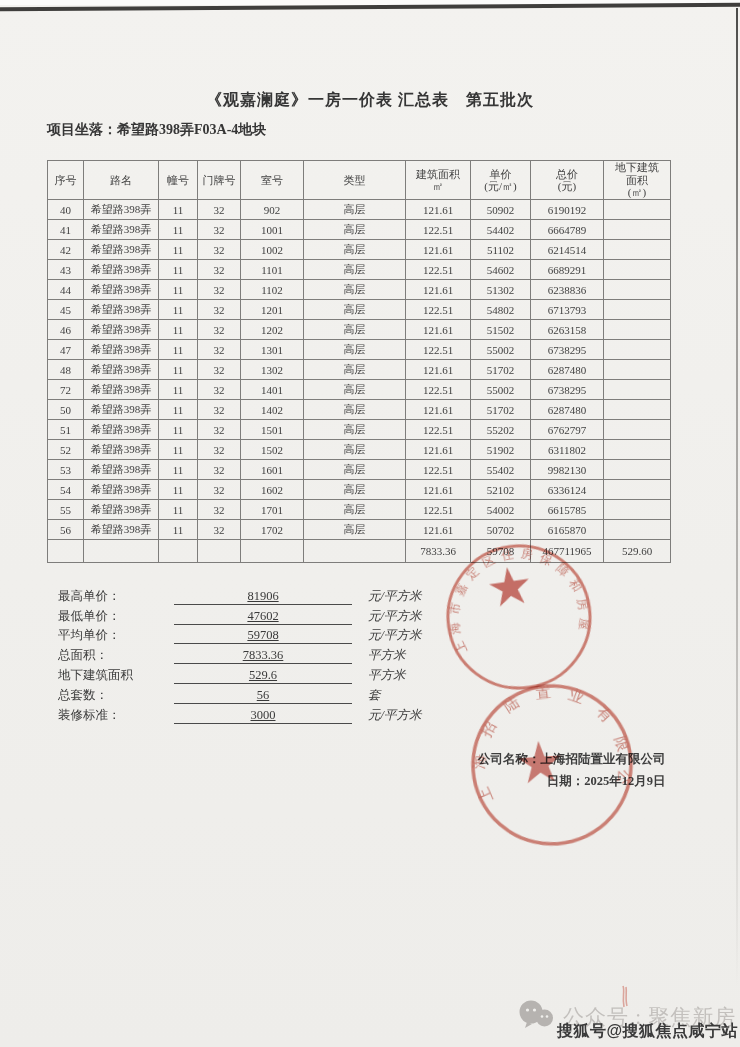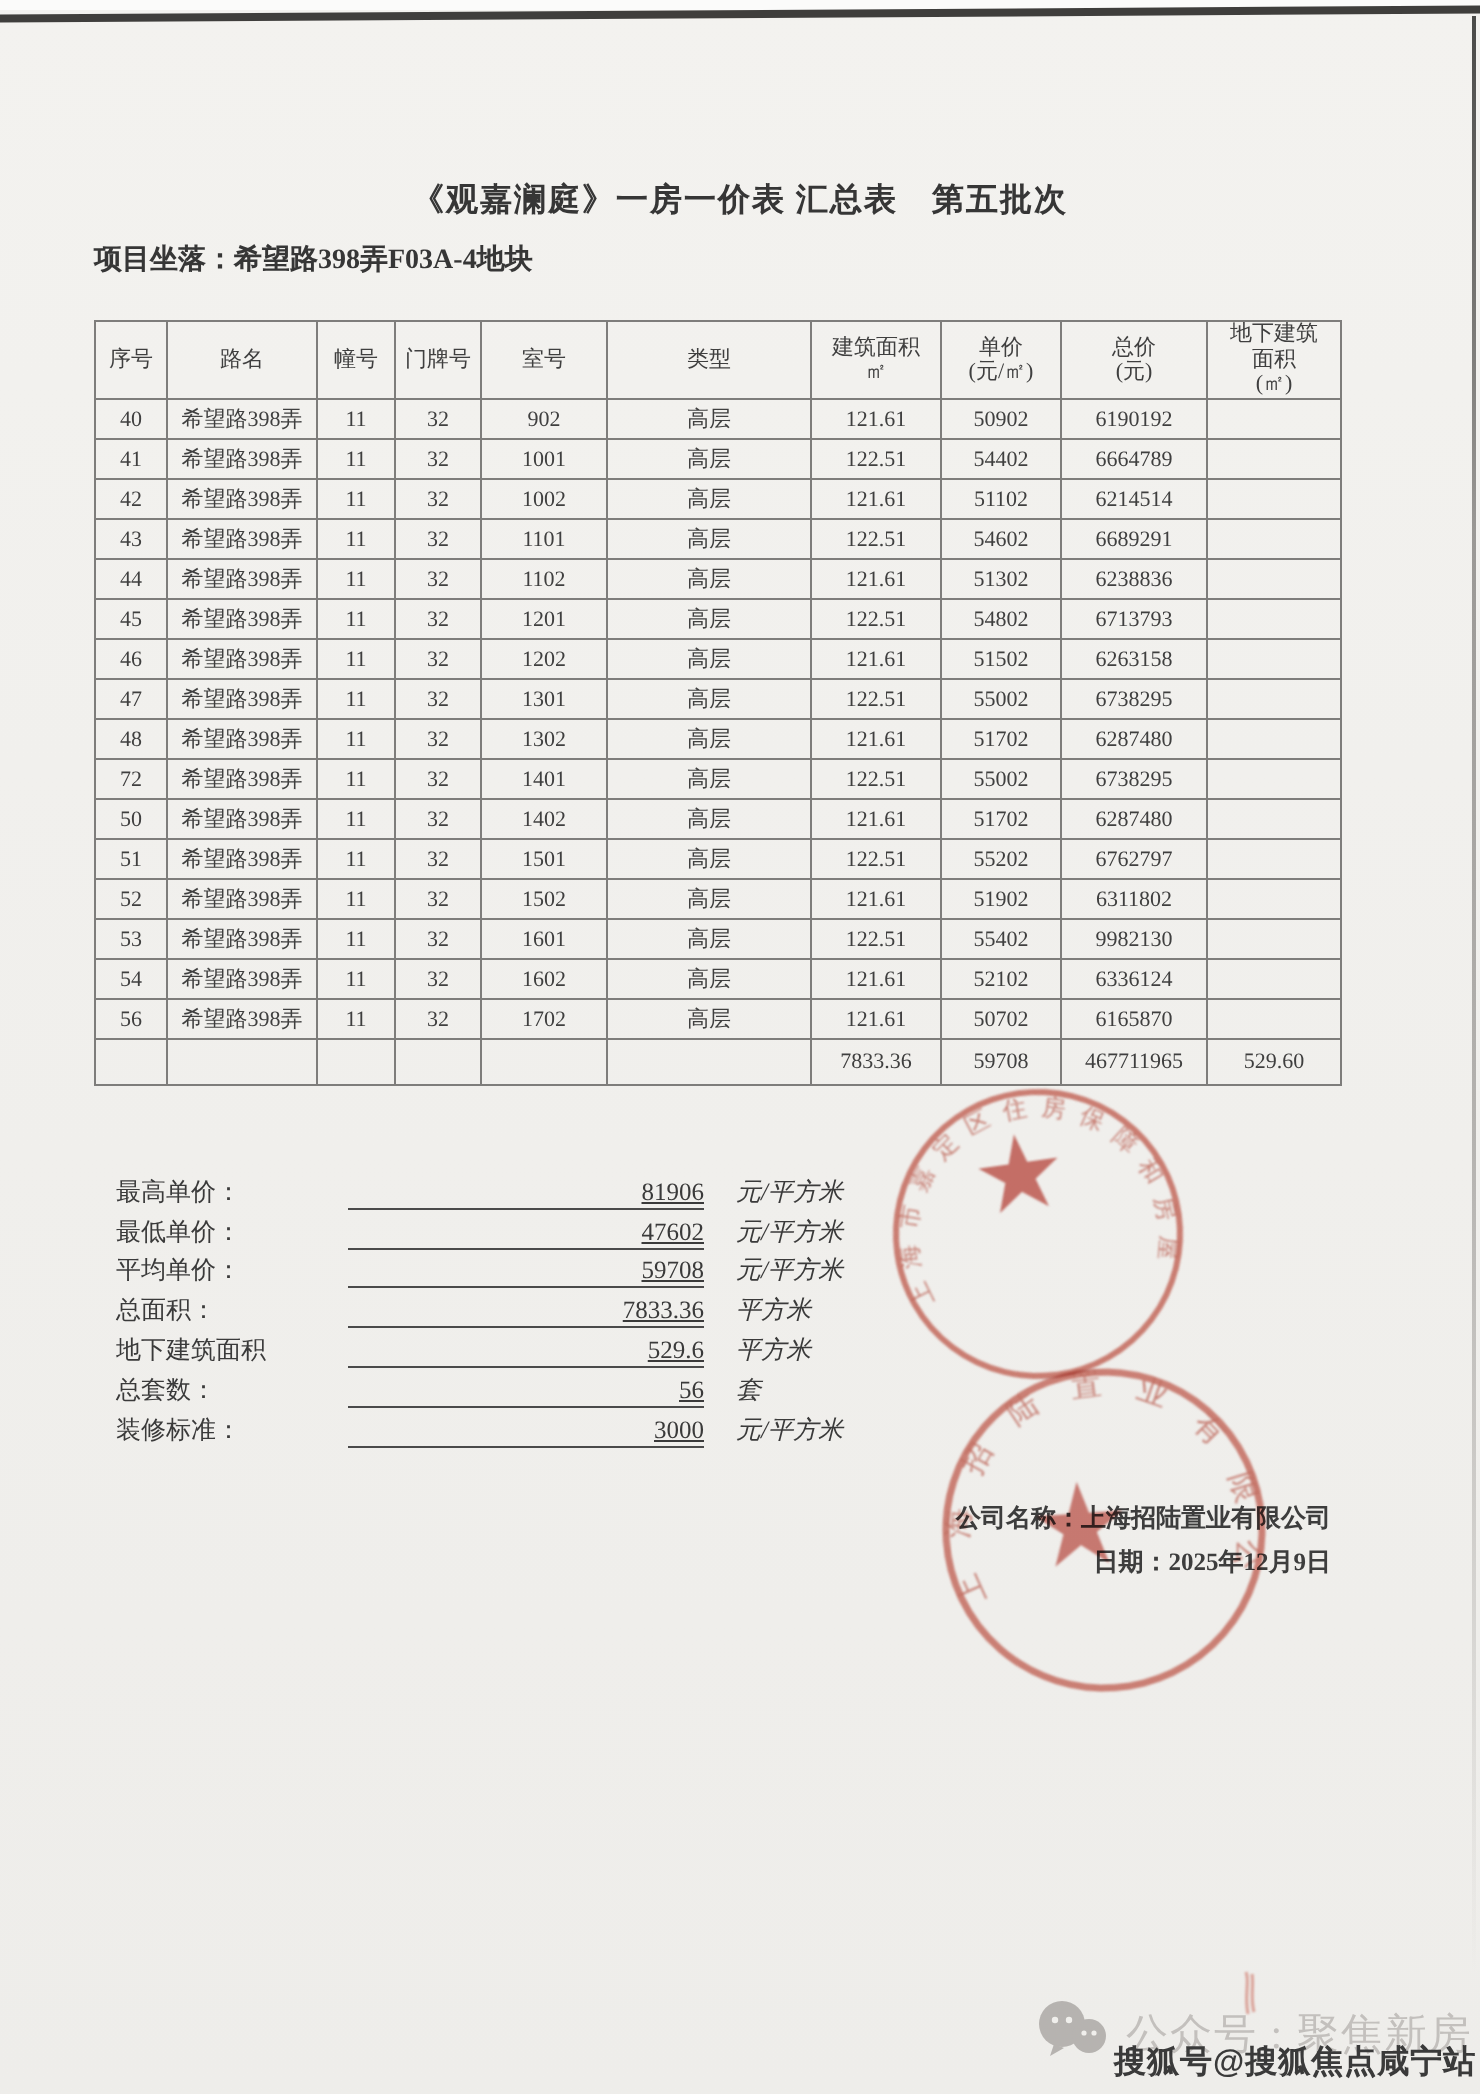--- a/index.html
+++ b/index.html
@@ -15,21 +15,21 @@
   
   table.price{position:absolute;top:160px;left:47px;width:623px;border-collapse:collapse;table-layout:fixed;}
   table.price th,table.price td{border:1px solid #7e7d7b;font-weight:normal;color:#3f3f3f;text-align:center;vertical-align:middle;padding:0;overflow:hidden;}
   table.price th{height:38px;font-size:11px;line-height:12.5px;white-space:pre-line;}
   table.price td{height:19px;font-size:11px;}
   table.price tr.totals td{height:22px;}
   
   .summary{position:absolute;top:585px;left:58px;}
   .summary-row{display:flex;align-items:flex-end;height:19.8px;font-size:12.5px;color:#3a3a3a;}
   .summary-label{width:108px;text-align:left;white-space:nowrap;}
-  .summary-field{width:178px;margin-left:8px;border-bottom:1.5px solid #4a4a4a;text-align:right;line-height:15px;}
+  .summary-field{width:178px;margin-left:8px;border-bottom:1.5px solid #4a4a4a;text-align:center;line-height:15px;}
   .summary-value{text-decoration:underline;}
   .summary-unit{margin-left:16px;width:90px;white-space:nowrap;font-style:italic;}
   
   .footer-block{position:absolute;top:748px;left:478px;font-size:12.5px;font-weight:bold;color:#3d3d3d;line-height:22px;}
   .footer-line2{text-align:right;}
   
   .stamp{position:absolute;mix-blend-mode:multiply;filter:blur(0.4px);}
   #stamp1{left:439px;top:537px;width:160px;height:160px;opacity:.82;transform:rotate(-8deg);}
   #stamp2{left:462px;top:675px;width:180px;height:180px;opacity:.8;transform:rotate(-4deg);}
   
@@ -258,20 +258,32 @@
       <td>11</td>
       <td>32</td>
       <td>1602</td>
       <td>高层</td>
       <td>121.61</td>
       <td>52102</td>
       <td>6336124</td>
       <td></td>
     </tr>
         <tr>
+      <td>55</td>
+      <td>希望路398弄</td>
+      <td>11</td>
+      <td>32</td>
+      <td>1701</td>
+      <td>高层</td>
+      <td>122.51</td>
+      <td>54002</td>
+      <td>6615785</td>
+      <td></td>
+    </tr>
+        <tr>
       <td>56</td>
       <td>希望路398弄</td>
       <td>11</td>
       <td>32</td>
       <td>1702</td>
       <td>高层</td>
       <td>121.61</td>
       <td>50702</td>
       <td>6165870</td>
       <td></td>

